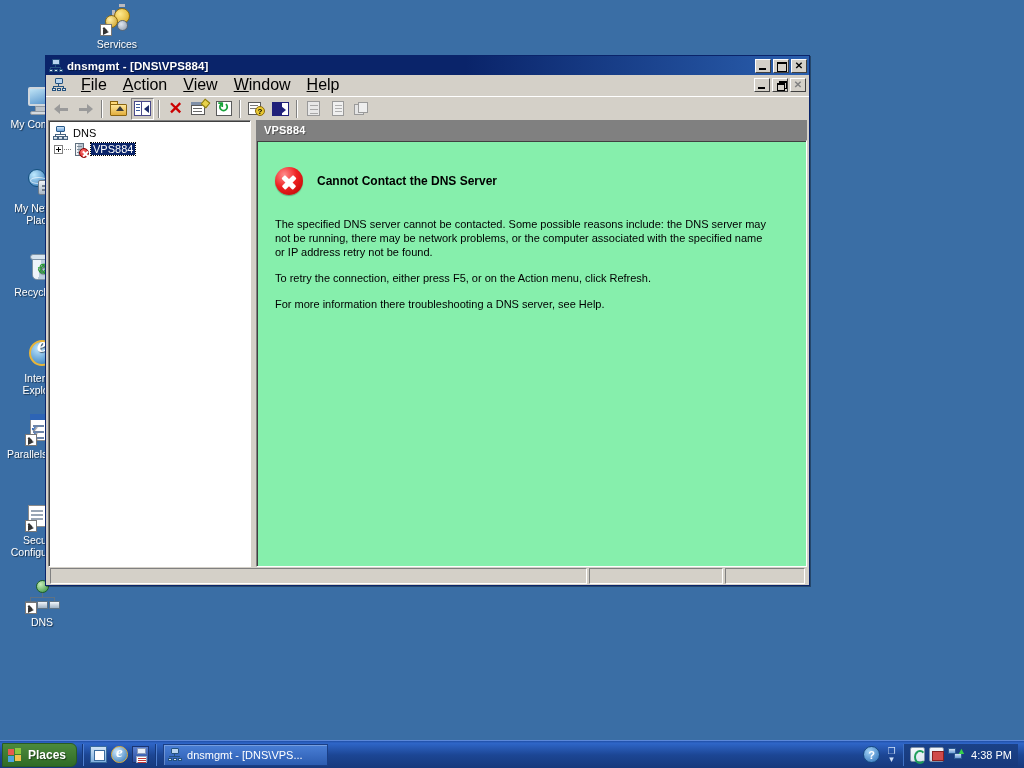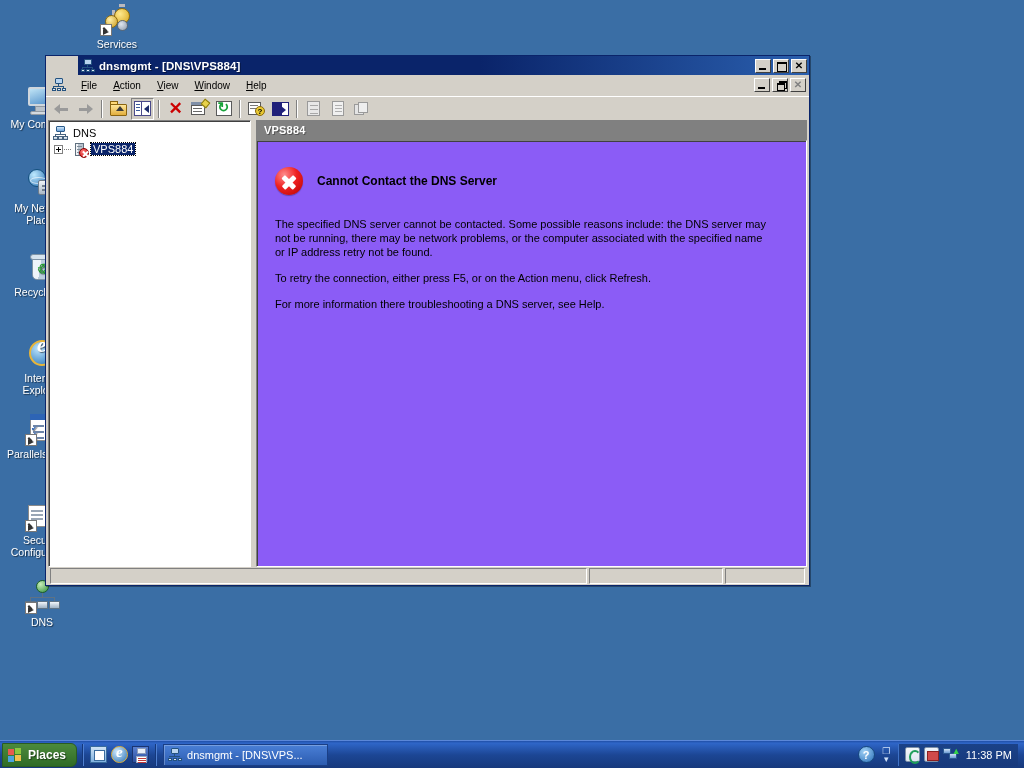--- a/index.html
+++ b/index.html
@@ -113,21 +113,21 @@
   
   #mmcwin {
     position:absolute; left:45px; top:55px; width:765px; height:531px;
     background:#d4d0c8; border:1px solid #0a246a;
     box-shadow:1px 1px 0 rgba(0,0,0,.35);
     display:flex; flex-direction:column;
   }
   .titlebar {
     height:19px; flex:0 0 19px;
     background:linear-gradient(90deg,#0a246a 0%,#0a246a 55%,#2a5fae 100%);
-    display:flex; align-items:center; padding:0 2px 0 3px; color:#fff;margin-left:32px;
+    display:flex; align-items:center; padding:0 2px 0 3px; color:#fff;
   }
   .titlebar .tb-icon { width:14px; height:14px; margin-right:4px; position:relative; flex:0 0 14px; }
   .mmc-glyph .mg-pc { position:absolute; left:3px; top:0; width:8px; height:6px; background:#b9d4ef; border:1px solid #24527f; border-radius:1px; }
   .mmc-glyph .mg-b { position:absolute; width:4px; height:3px; background:#dfe9f4; border:1px solid #24527f; top:10px; }
   .mmc-glyph .mg-l { position:absolute; background:#24527f; }
   .titlebar .tb-title { font-size:11.5px; font-weight:bold; flex:1; letter-spacing:.1px;
       text-shadow:1px 1px 0 rgba(0,0,0,.4); white-space:nowrap; }
   .winbtns { display:flex; gap:2px; align-items:center; }
   .winbtn {
     width:16px; height:14px; background:#d4d0c8;
@@ -139,21 +139,21 @@
   .wb-max:after { content:""; position:absolute; left:3px; top:2px; width:8px; height:7px; border:1px solid #000; border-top-width:2px; }
   .wb-restore:after { content:""; position:absolute; left:4px; top:4px; width:6px; height:5px; border:1px solid #000; border-top-width:2px; background:#d4d0c8;}
   .wb-restore:before { content:""; position:absolute; left:6px; top:2px; width:6px; height:5px; border:1px solid #000; border-top-width:2px; }
   .wb-close { font-size:10px; line-height:12px; text-align:center; font-family:"Liberation Sans",sans-serif; font-weight:bold; }
 
   .menubar {
     height:21px; flex:0 0 21px; display:flex; align-items:center;
     background:#d4d0c8; padding-left:3px; border-bottom:1px solid #d4d0c8;
   }
   .menubar .mb-icon { width:16px; height:15px; position:relative; margin:0 6px 0 2px; flex:0 0 16px; }
-  .menuitem { padding:2px 8px; font-size:10px; color:#000; cursor:default; }
+  .menuitem { padding:2px 8px; font-size:16px; color:#000; cursor:default; }
   .menuitem u { text-decoration:underline; }
   .mdi-btns { margin-left:auto; display:flex; gap:2px; padding-right:3px; }
 
   .toolbar {
     height:24px; flex:0 0 24px; display:flex; align-items:center; gap:1px;
     background:#d4d0c8; padding:0 4px;
     border-top:1px solid #fff;
   }
   .tb-btn { width:23px; height:22px; position:relative; display:flex; align-items:center; justify-content:center; cursor:default; }
   .tb-btn.pressed { border:1px solid; border-color:#808080 #fff #fff #808080; background:#cfcbc3; }
@@ -216,21 +216,21 @@
     padding:4px 2px; overflow:hidden;
   }
   .splitter { width:5px; flex:0 0 5px; background:#d4d0c8; }
   .rightpane { flex:1; display:flex; flex-direction:column; min-width:0; }
   .resultheader {
     height:20px; flex:0 0 20px; background:#808080; color:#fff;
     font-weight:bold; font-size:11px; display:flex; align-items:center; padding-left:8px;
     letter-spacing:.2px; text-shadow:1px 1px 0 rgba(0,0,0,.35);
   }
   .resultbody {
-    flex:1; background:#8b5cf6;
+    flex:1; background:#86efac;
     border:1px solid; border-color:#808080 #fff #fff #808080;
     box-shadow:inset 1px 1px 0 #404040;
     padding:26px 18px 10px 18px; overflow:hidden;
   }
 
   .treerow { display:flex; align-items:center; height:16px; font-size:11px; color:#000; cursor:default; white-space:nowrap; }
   .treerow.lvl2 { padding-left:3px; }
   .expander {
     width:9px; height:9px; border:1px solid #808080; background:#fff;
     position:relative; margin-right:1px; flex:0 0 9px; cursor:default;
@@ -653,16 +653,16 @@
     <span class="tray-help">?</span>
     <span class="tray-toggle">❐<br>▾</span>
     <div class="traybox">
       <span class="tricon tr-green"></span>
       <span class="tricon tr-blue"></span>
       <span class="tricon tr-net">
         <span class="m1"></span>
           <span class="m2"></span>
           <span class="ar">▲</span>
       </span>
-      <span class="clock">11:38 PM</span>
+      <span class="clock">4:38 PM</span>
     </div>
   </div>
 </div>
 
 </body></html>

